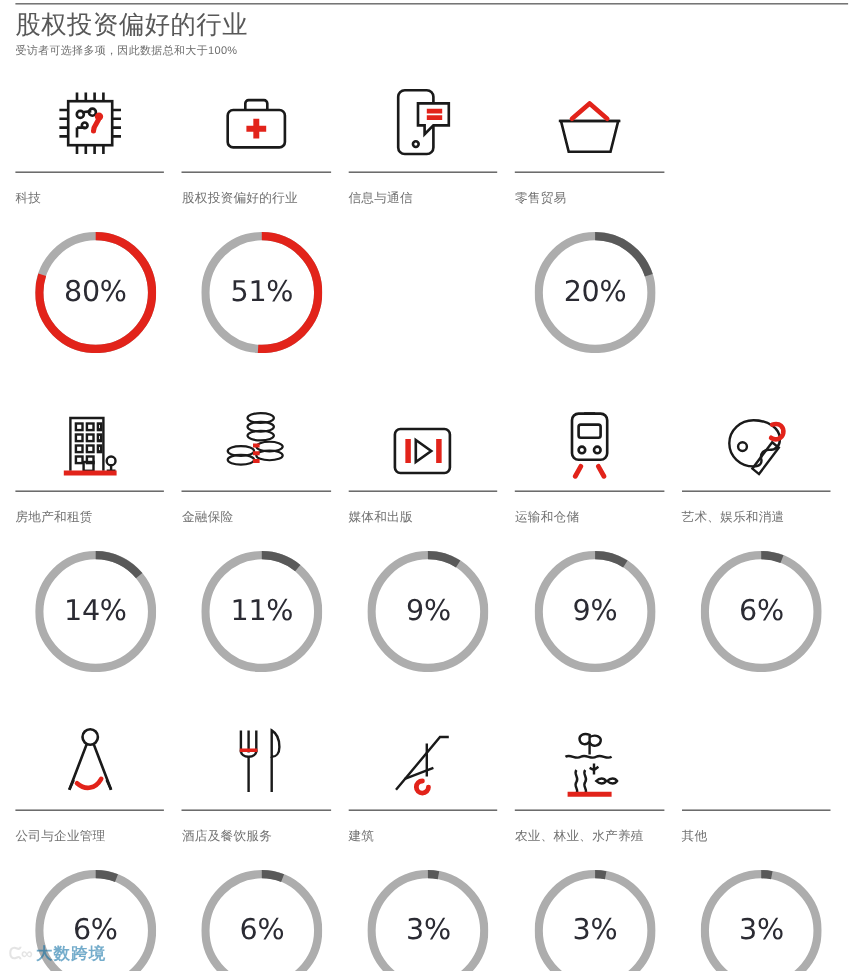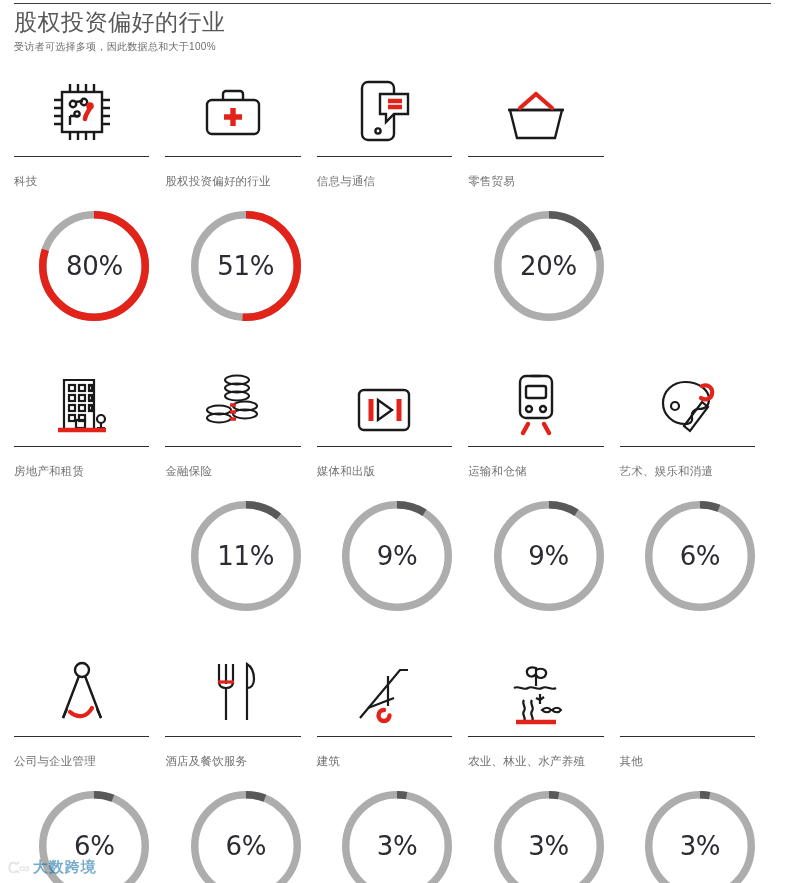--- a/index.html
+++ b/index.html
@@ -92,21 +92,21 @@
     font-size: 11.5px;
     color: #717171;
     line-height: 15px;
     margin-top: 17px;
     letter-spacing: 0.2px;
     white-space: nowrap;
   }
   .donut-box {
     margin-top: 22px;
     display: flex;
-    justify-content: flex-end;
+    justify-content: center;
     padding-left: 10px;
     box-sizing: border-box;
   }
   .donut {
     position: relative;
     width: 110px;
     height: 110px;
   }
   .donut svg {
     display: block;
@@ -257,20 +257,29 @@
     <rect x="23" y="49" width="6" height="6"></rect>
               <rect x="33" y="49" width="6" height="6"></rect>
     <rect x="30" y="54" width="9" height="8"></rect>
     <circle cx="55" cy="53" r="4"></circle>
               <path d="M55 57v5M51 62h8"></path>
     <path d="M12 64h48" stroke="#E2231A" stroke-width="4.6" stroke-linecap="butt"></path>
   </svg>
           </div>
           <div class="label-rule"></div>
           <div class="label">房地产和租赁</div>
+          <div class="donut-box">
+            <div class="donut">
+              <svg width="110" height="110" viewBox="0 0 110 110">
+    <circle cx="55" cy="55" r="51.25" fill="none" stroke="#ADADAD" stroke-width="7.5"></circle>
+    <circle cx="55" cy="55" r="51.25" fill="none" stroke="#595959" stroke-width="7.5" stroke-dasharray="45.08185457901353 276.9313924139403" stroke-dashoffset="0"></circle>
+  </svg>
+              <div class="donut-value">14%</div>
+            </div>
+          </div>
         </div>
         <div class="cell">
           <div class="icon-box">
             <svg width="72" height="70" viewBox="0 0 72 70" fill="none" stroke="#1a1a1a" stroke-width="2">
     <ellipse cx="40" cy="12" rx="12" ry="4.4"></ellipse>
               <ellipse cx="40" cy="20" rx="12" ry="4.4"></ellipse>
               <ellipse cx="40" cy="28" rx="12" ry="4.4"></ellipse>
     <ellipse cx="48" cy="38" rx="12" ry="4.4"></ellipse>
               <ellipse cx="48" cy="46" rx="12" ry="4.4"></ellipse>
     <ellipse cx="22" cy="42" rx="12" ry="4.4"></ellipse>

